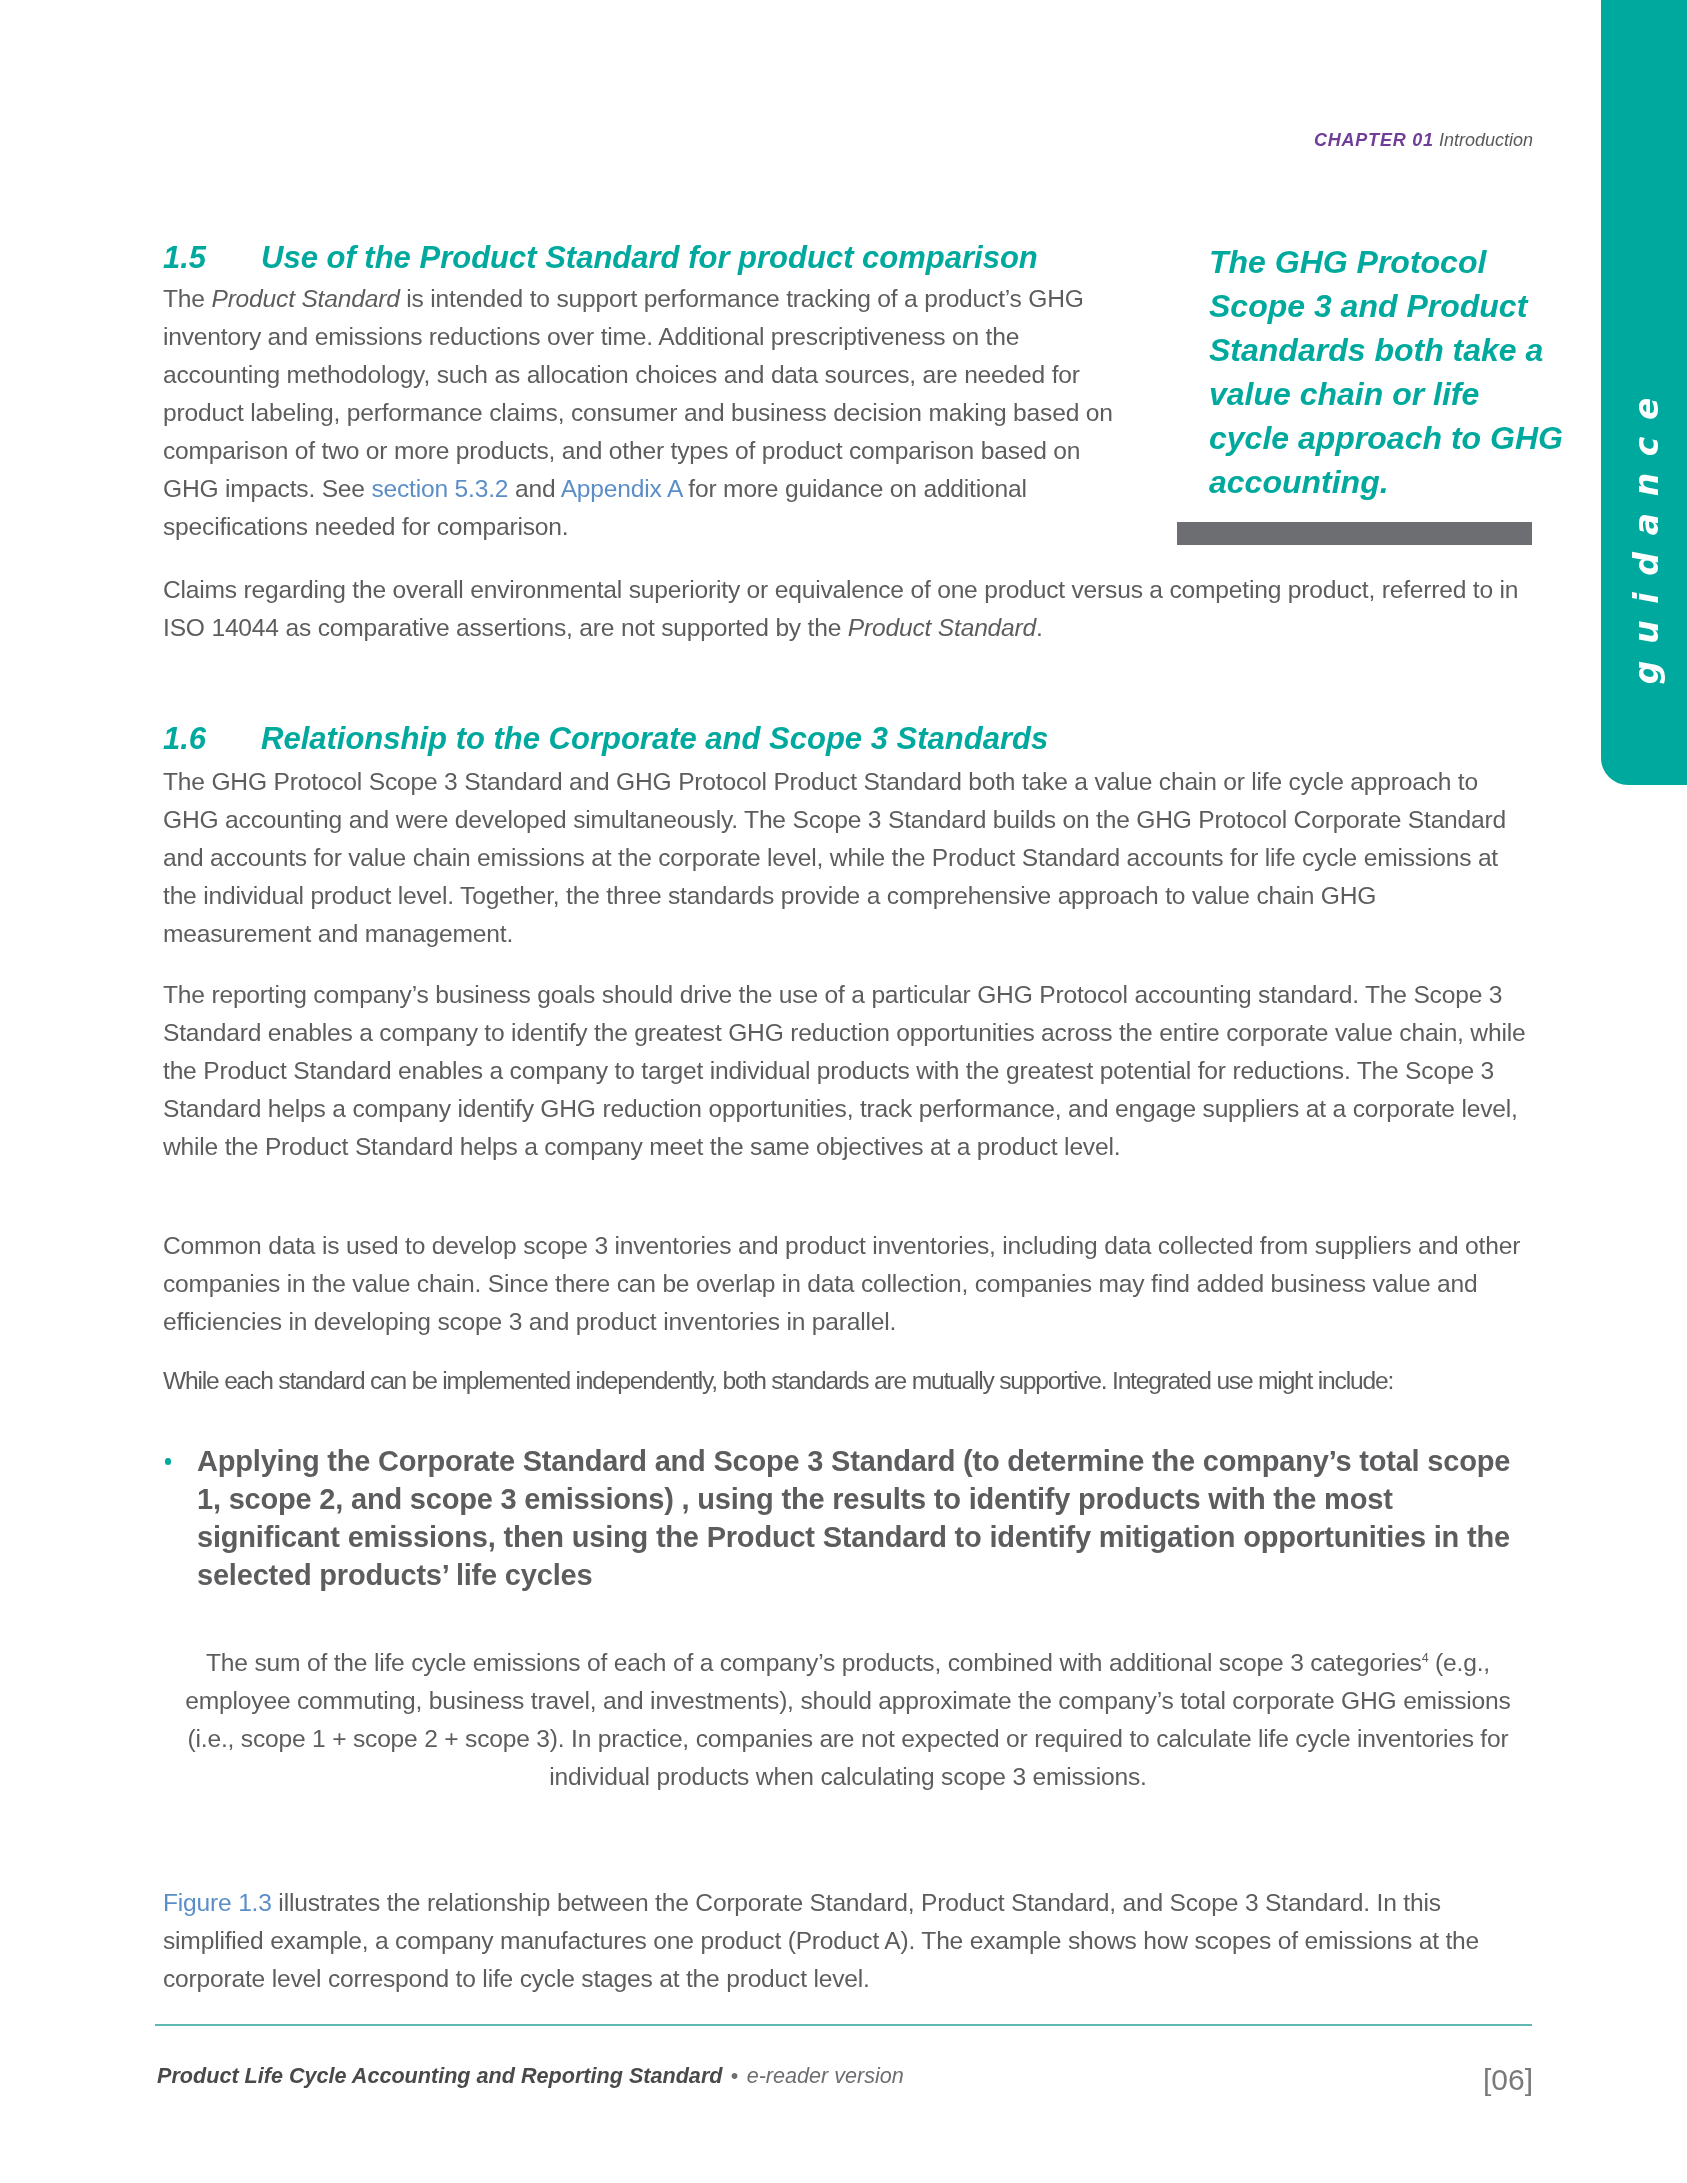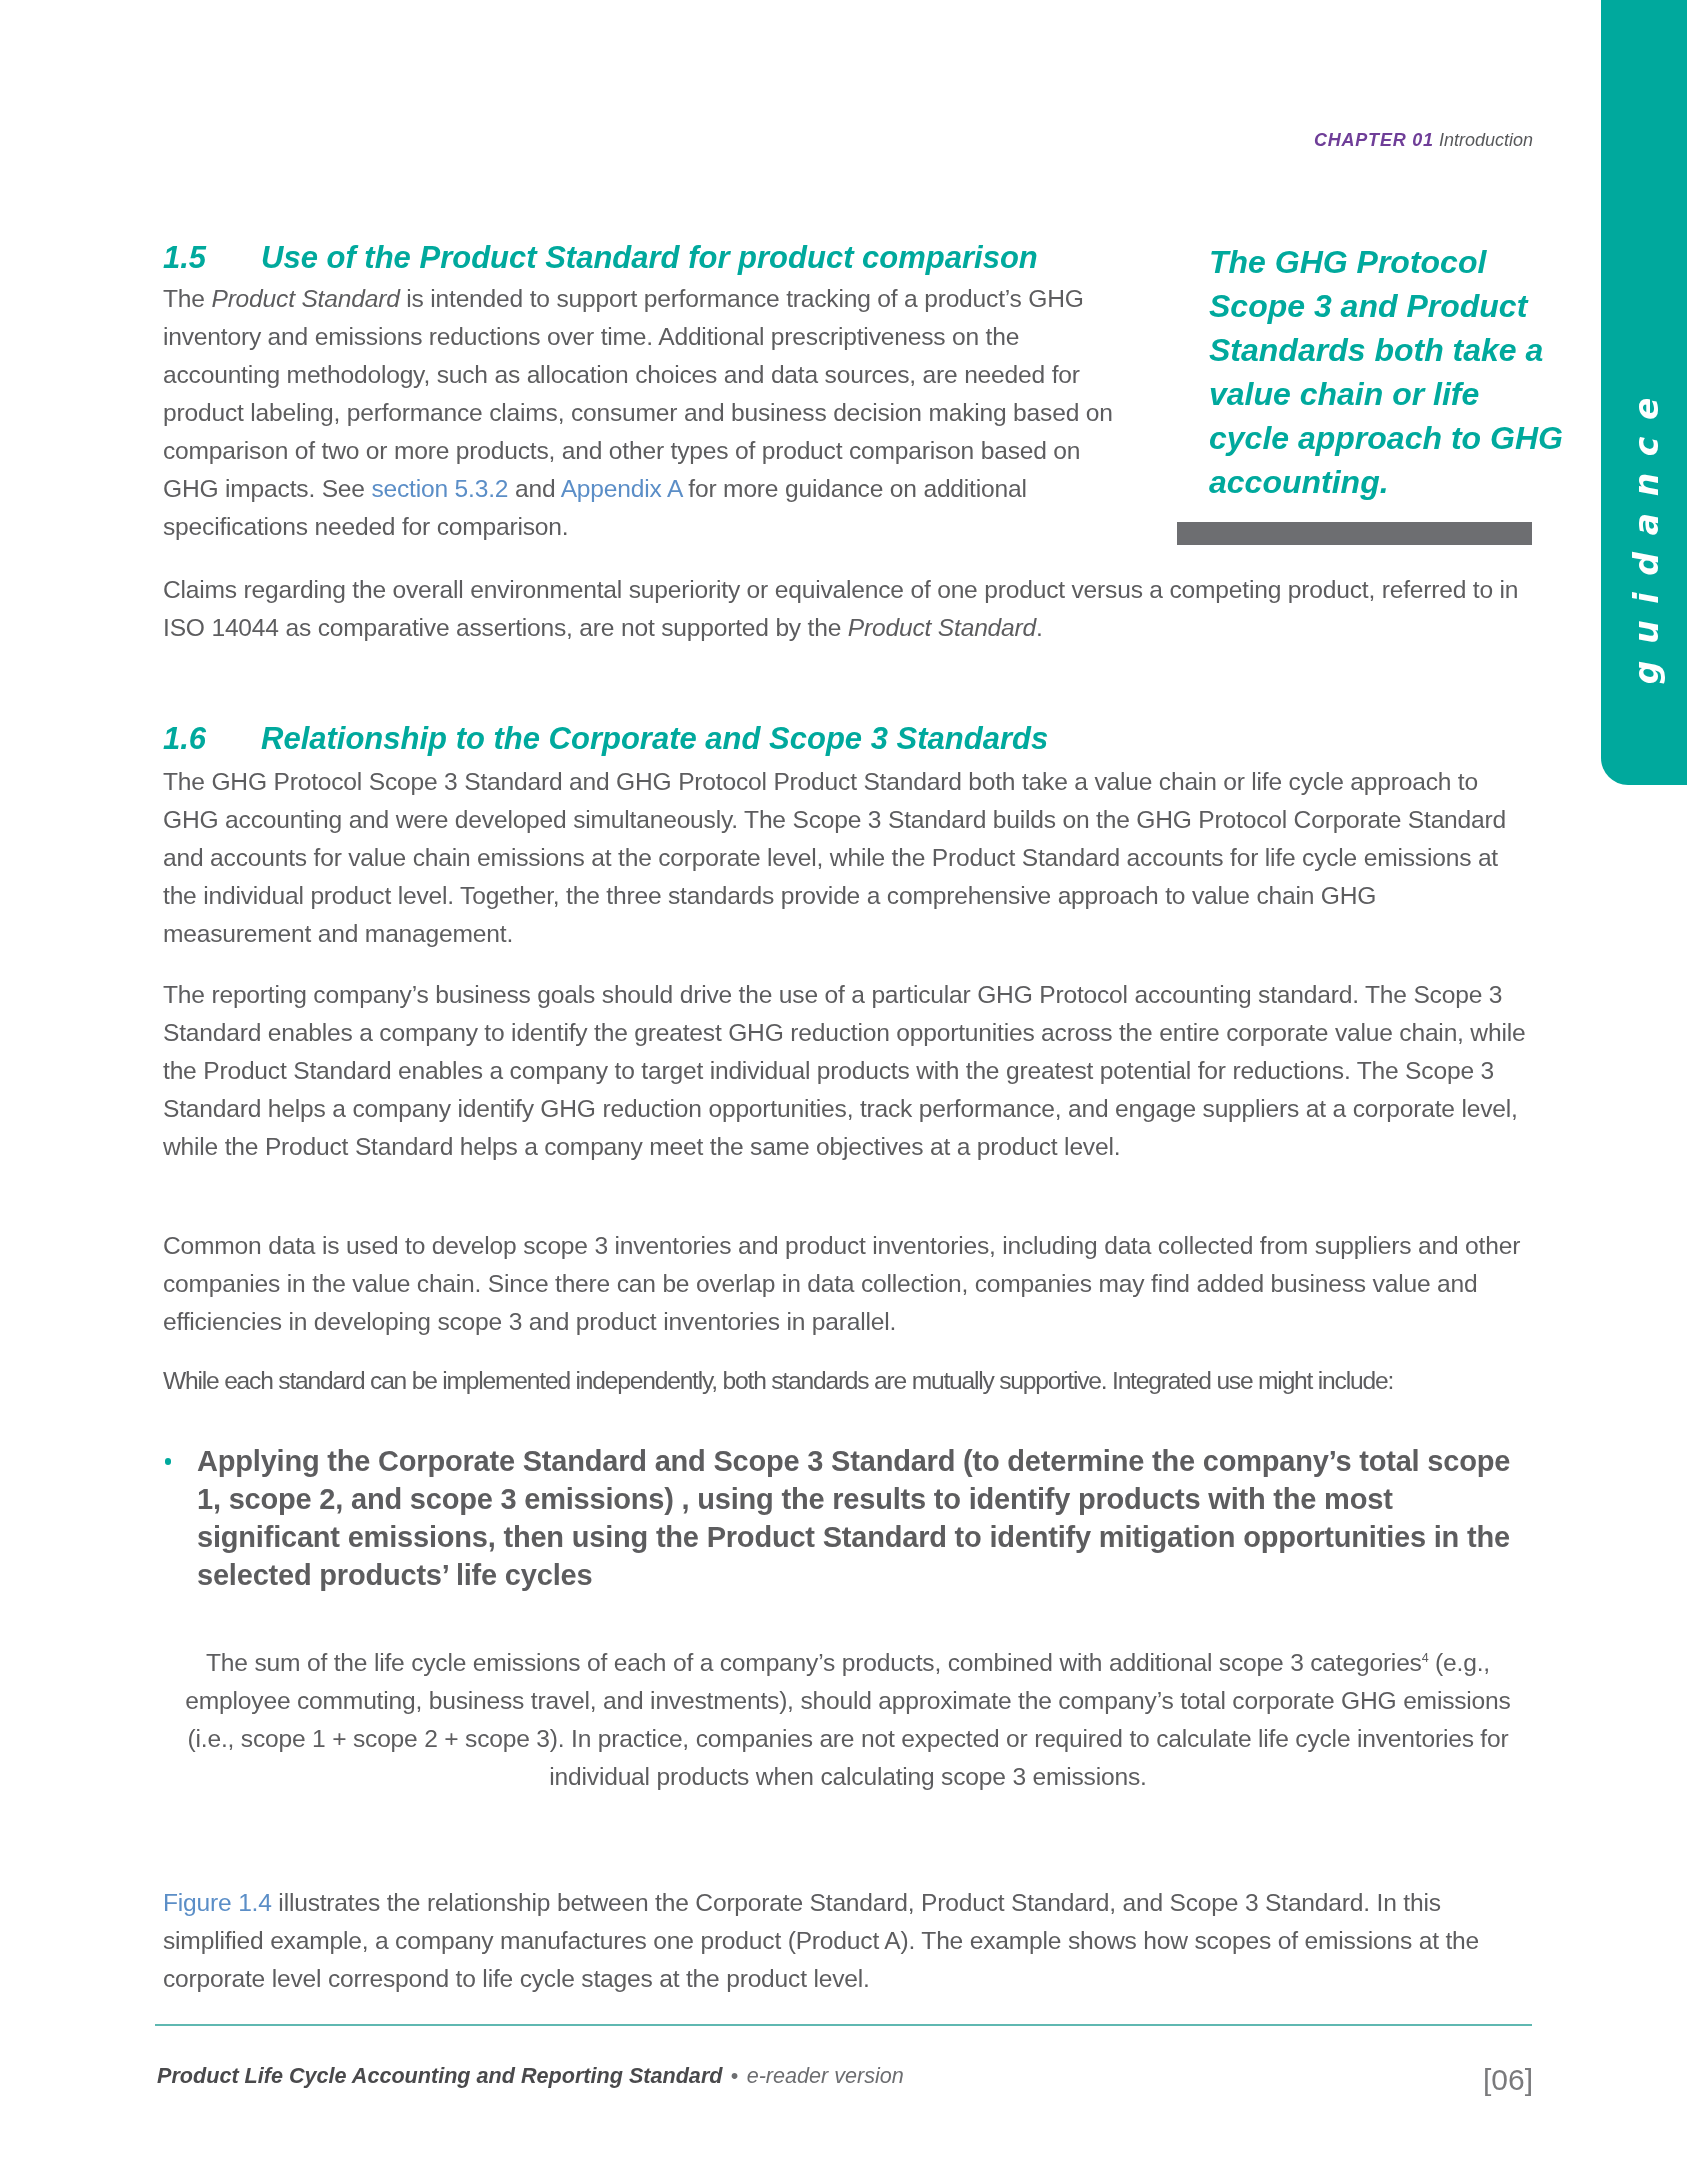--- a/index.html
+++ b/index.html
@@ -192,21 +192,21 @@
 
 <ul class="bullets">
   <li><span class="dot"></span><span>Applying the Corporate Standard and Scope 3 Standard (to determine the company’s total scope 1, scope 2, and scope 3 emissions) , using the results to identify products with the most significant emissions, then using the Product Standard to identify mitigation opportunities in the selected products’ life cycles</span></li>
 </ul>
 
 <div class="body-text" style="top:1644px; width:1370px;text-align:center;">
   <span>The sum of the life cycle emissions of each of a company’s products, combined with additional scope 3 categories</span><sup>4</sup><span> (e.g., employee commuting, business travel, and investments), should approximate the company’s total corporate GHG emissions (i.e., scope 1 + scope 2 + scope 3). In practice, companies are not expected or required to calculate life cycle inventories for individual products when calculating scope 3 emissions.</span>
 </div>
 
 <div class="body-text" style="top:1884px; width:1366px;">
-  <span class="link">Figure 1.4</span><span> illustrates the relationship between the Corporate Standard, Product Standard, and Scope 3 Standard. In this simplified example, a company manufactures one product (Product A). The example shows how scopes of emissions at the corporate level correspond to life cycle stages at the product level.</span>
+  <span class="link">Figure 1.3</span><span> illustrates the relationship between the Corporate Standard, Product Standard, and Scope 3 Standard. In this simplified example, a company manufactures one product (Product A). The example shows how scopes of emissions at the corporate level correspond to life cycle stages at the product level.</span>
 </div>
 
 <div class="footer-rule"></div>
 <div class="footer-title">
   <span class="t">Product Life Cycle Accounting and Reporting Standard</span><span class="sep">•</span><span class="v">e-reader version</span>
 </div>
 <div class="page-num">[06]</div>
 
 
 </body></html>

